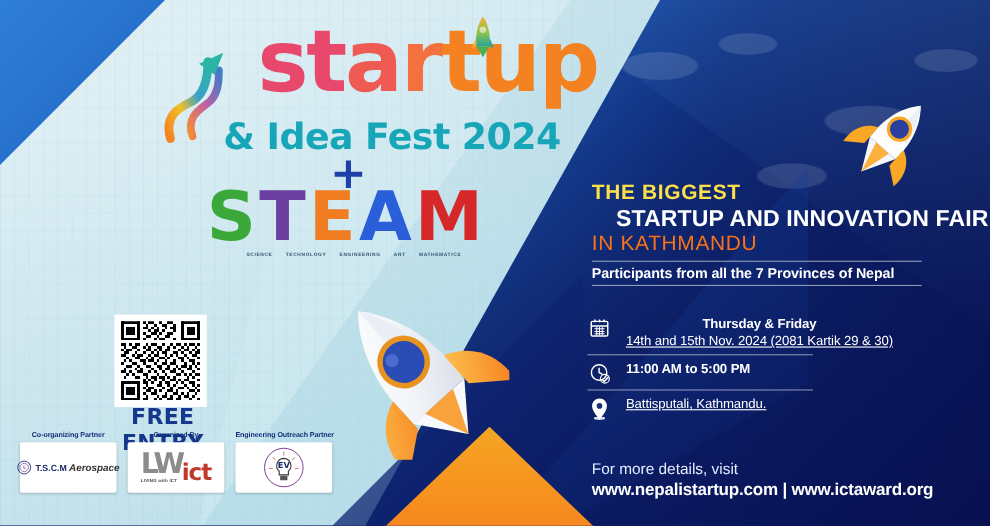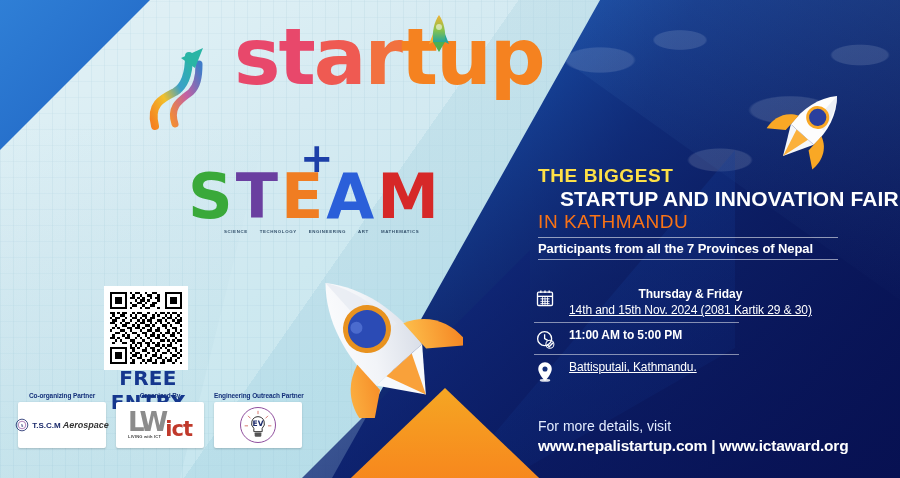--- a/index.html
+++ b/index.html
@@ -254,20 +254,21 @@
             <stop offset="100%" stop-color="#26a69a"></stop>
           </linearGradient>
         </defs>
         <path d="M11 1 C16 8 18 18 17 28 L5 28 C4 18 6 8 11 1 Z" fill="url(#rg)"></path>
         <path d="M5 20 L1 30 L5 28 Z" fill="#f2b134"></path>
         <path d="M17 20 L21 30 L17 28 Z" fill="#26a69a"></path>
         <path d="M5 28 L11 38 L17 28 Z" fill="#4caf50"></path>
         <circle cx="11" cy="13" r="3" fill="#ffffff" opacity=".55"></circle>
       </svg>
     </div>
+    <div class="sub-wordmark">&amp; Idea Fest 2024</div>
   </div>
 
   <div class="plus-sign">+</div>
 
   <div class="steam-block">
     <div class="steam-word">
       <span class="s-s">S</span><span class="s-t">T</span><span class="s-e">E</span><span class="s-a">A</span><span class="s-m">M</span>
     </div>
     <div class="steam-sub">
       <span>SCIENCE</span><span>TECHNOLOGY</span><span>ENGINEERING</span><span>ART</span><span>MATHEMATICS</span>

